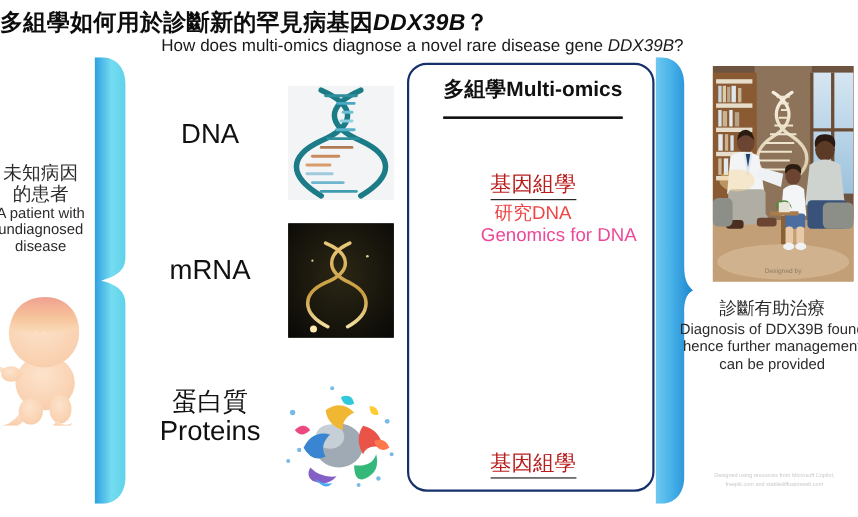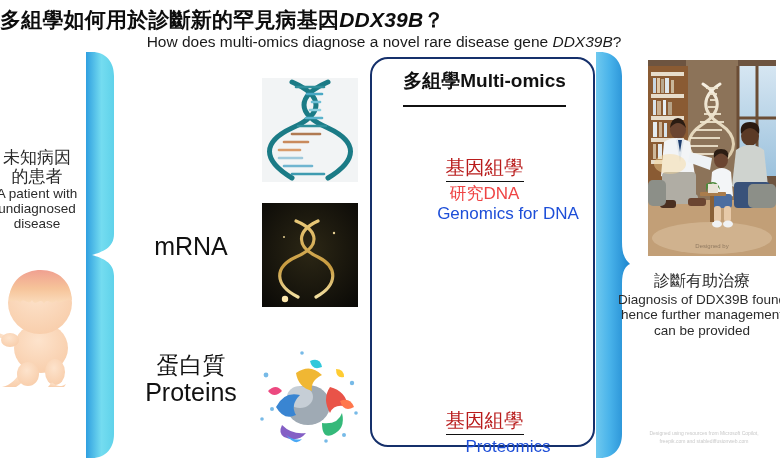--- a/index.html
+++ b/index.html
@@ -65,21 +65,21 @@
     position:absolute;left:0;top:9px;width:225px;text-align:center;
     font-size:19px;font-weight:bold;color:#111;white-space:nowrap;
   }
   #omics-title span{border-bottom:2px solid #111;padding-bottom:14px;}
   .omics-block{position:absolute;width:225px;left:0;text-align:center;}
   .omics-block .head{
     font-size:19.5px;display:inline-block;border-bottom:1.6px solid #111;
     padding-bottom:0px;margin-bottom:2px;color:#b91c1c;
   }
   .omics-block .sub{font-size:17px;display:block;line-height:1.18;color:#ef4444;}
-  .omics-block .en{font-size:17px;display:block;line-height:1.18;color:#1d4ed8;padding-left:47px;}
+  .omics-block .en{font-size:17px;display:block;line-height:1.18;color:#ec4899;padding-left:47px;}
   #block-genomics{top:95px;}
   #block-transcriptomics{top:213px;}
   #block-proteomics{top:348px;}
 
   
   #consult-img{position:absolute;left:648px;top:60px;width:128px;height:196px;overflow:hidden;background:#c8a584;}
 
   #right-text{
     position:absolute;left:612px;top:272px;width:180px;text-align:center;line-height:1.16;
   }
@@ -144,20 +144,23 @@
     <defs>
       <linearGradient id="cyg" x1="0" y1="0" x2="1" y2="0">
         <stop offset="0%" stop-color="#5fd2ea"></stop>
         <stop offset="45%" stop-color="#74dcf0"></stop>
         <stop offset="100%" stop-color="#2f9fe0"></stop>
       </linearGradient>
     </defs>
     <path d="M24 0 C10 0 2 10 2 24 L2 182 C2 196 14 200 24 203 C14 206 2 210 2 224 L2 382 C2 396 10 406 24 406 L30 406 L30 0 Z" transform="scale(-1,1) translate(-30,0)" fill="url(#cyg)"></path>
   </svg>
 
+  <div class="rowlabel" id="label-dna">
+    <span class="big">DNA</span>
+  </div>
   <div class="rowlabel" id="label-mrna">
     <span class="big">mRNA</span>
   </div>
   <div class="rowlabel" id="label-protein">
     <span class="zh">蛋白質</span>
     <span class="big">Proteins</span>
   </div>
 
   <svg class="thumb" id="thumb-dna" viewBox="0 0 96 104">
     <rect width="96" height="104" fill="#f2f4f5"></rect>
@@ -249,21 +252,20 @@
 
     <div class="omics-block" id="block-genomics">
       <span class="head">基因組學</span>
       <span class="sub">研究DNA</span>
       <span class="en">Genomics for DNA</span>
     </div>
 
 
     <div class="omics-block" id="block-proteomics">
       <span class="head">基因組學</span>
-      <span class="en">Proteomics</span>
     </div>
   </div>
 
   <svg id="bracket-right" viewBox="0 0 34 406" preserveAspectRatio="none">
     <defs>
       <linearGradient id="blg" x1="0" y1="0" x2="1" y2="0">
         <stop offset="0%" stop-color="#6fc9ef"></stop>
         <stop offset="40%" stop-color="#49b3ea"></stop>
         <stop offset="100%" stop-color="#1d86cf"></stop>
       </linearGradient>

